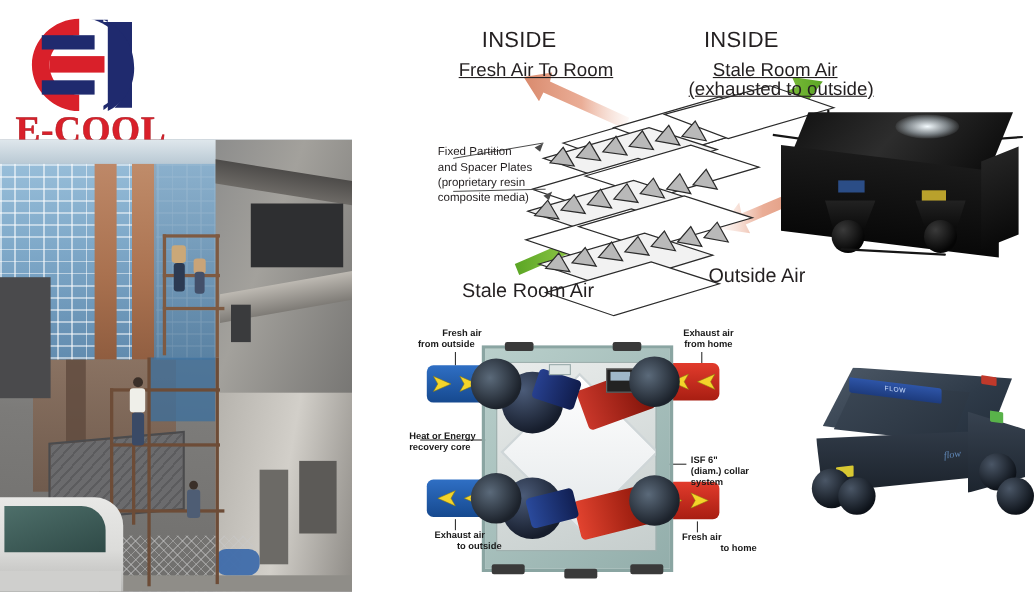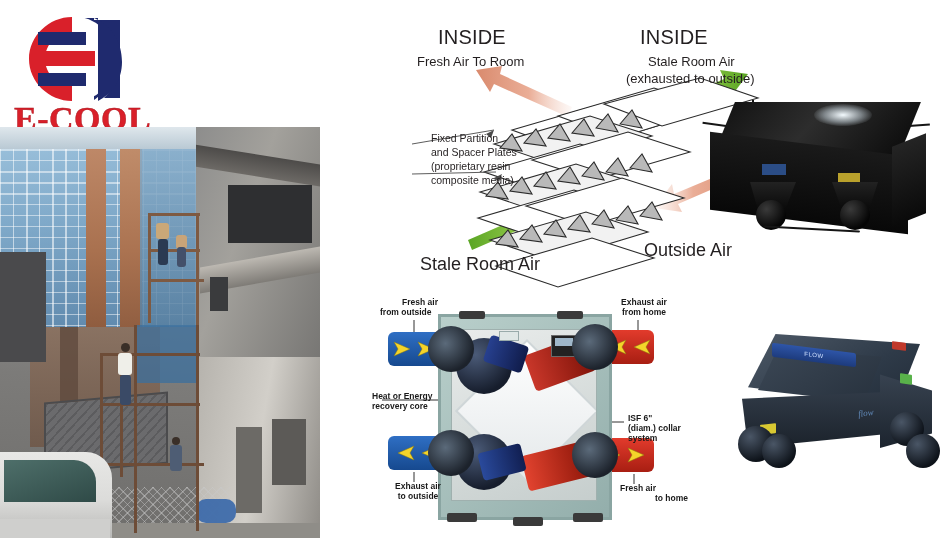--- a/index.html
+++ b/index.html
@@ -71,22 +71,22 @@
         background:repeating-linear-gradient(45deg,rgba(200,200,200,.45) 0 1px,transparent 1px 6px),
                    repeating-linear-gradient(-45deg,rgba(200,200,200,.45) 0 1px,transparent 1px 6px);}
   .bluetarp{left:136px;top:198px;width:96px;height:58px;background:#3b6f9e;opacity:.75;}
   .bluebag{left:196px;top:372px;width:40px;height:24px;background:#2f62a8;border-radius:10px;opacity:.85;}
   .ground{left:90px;top:396px;width:230px;height:15px;background:#8f8d88;}
 
   
   .d1{position:absolute;left:372px;top:22px;width:570px;height:270px;}
   .d1 .lbl{position:absolute;color:#231f20;}
   .big{font-size:20px;letter-spacing:.2px;}
-  .med{font-size:13px;}
-  .sm{font-size:10.5px;line-height:12px;margin-left:33px;}
+  .med{font-size:17px;text-decoration:underline;}
+  .sm{font-size:10.5px;line-height:12px;}
   .big2{font-size:18px;}
 
   
   .d2{position:absolute;left:372px;top:296px;width:330px;height:242px;}
   .d2 .lbl{position:absolute;color:#1a1a1a;font-size:8.5px;line-height:9.6px;font-weight:bold;}
   .hrv-body{position:absolute;left:66px;top:18px;width:168px;height:200px;
       background:linear-gradient(135deg,#b9cfcb,#93aeab);border:3px solid #8aa5a2;}
   .hrv-inner{position:absolute;left:10px;top:12px;width:144px;height:170px;
       background:linear-gradient(160deg,#e9eceb,#c6cecd);border:1px solid #9fb0ae;overflow:hidden;}
   .core{position:absolute;left:24px;top:30px;width:98px;height:98px;
@@ -419,21 +419,21 @@
     <div class="fanc" style="left:200px;top:28px;width:46px;height:46px;"></div>
     <div class="fanc" style="left:200px;top:136px;width:46px;height:46px;"></div>
 
     <div class="lbl" style="left:16px;top:2px;width:64px;text-align:center;">Fresh air</div>
     <div class="lbl" style="left:8px;top:12px;width:80px;text-align:left;">from outside</div>
 
     <div class="lbl" style="left:0px;top:96px;">Heat or Energy</div>
     <div class="lbl" style="left:0px;top:106px;">recovery core</div>
 
     <div class="lbl" style="left:8px;top:186px;width:76px;text-align:center;">Exhaust air</div>
-    <div class="lbl" style="left:8px;top:196px;width:76px;text-align:center;">to outside</div>
+    <div class="lbl" style="left:8px;top:196px;width:76px;text-align:right;">to outside</div>
 
     <div class="lbl" style="left:238px;top:2px;width:68px;text-align:center;">Exhaust air</div>
     <div class="lbl" style="left:238px;top:12px;width:68px;text-align:center;">from home</div>
 
     <div class="lbl" style="left:256px;top:118px;">ISF 6"</div>
     <div class="lbl" style="left:256px;top:128px;">(diam.) collar</div>
     <div class="lbl" style="left:256px;top:138px;">system</div>
 
     <div class="lbl" style="left:232px;top:188px;width:68px;text-align:center;">Fresh air</div>
     <div class="lbl" style="left:248px;top:198px;width:68px;text-align:right;">to home</div>

